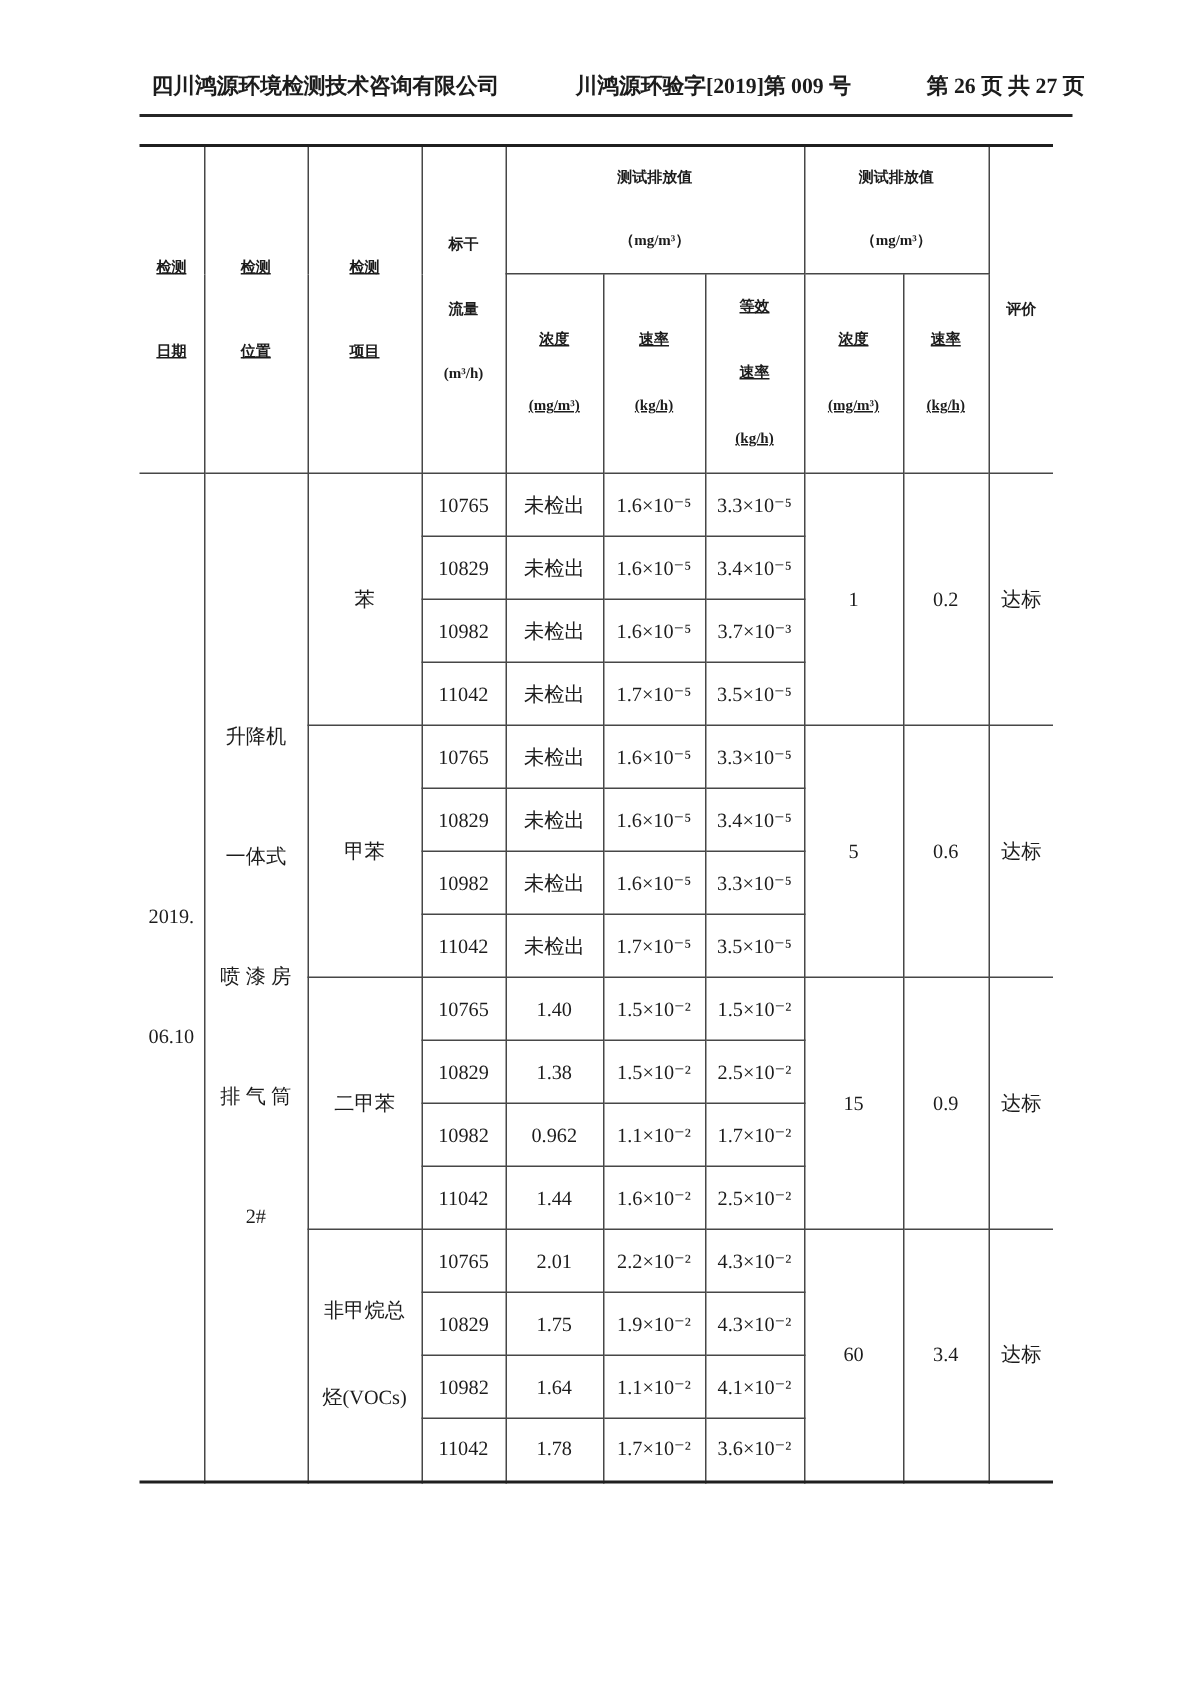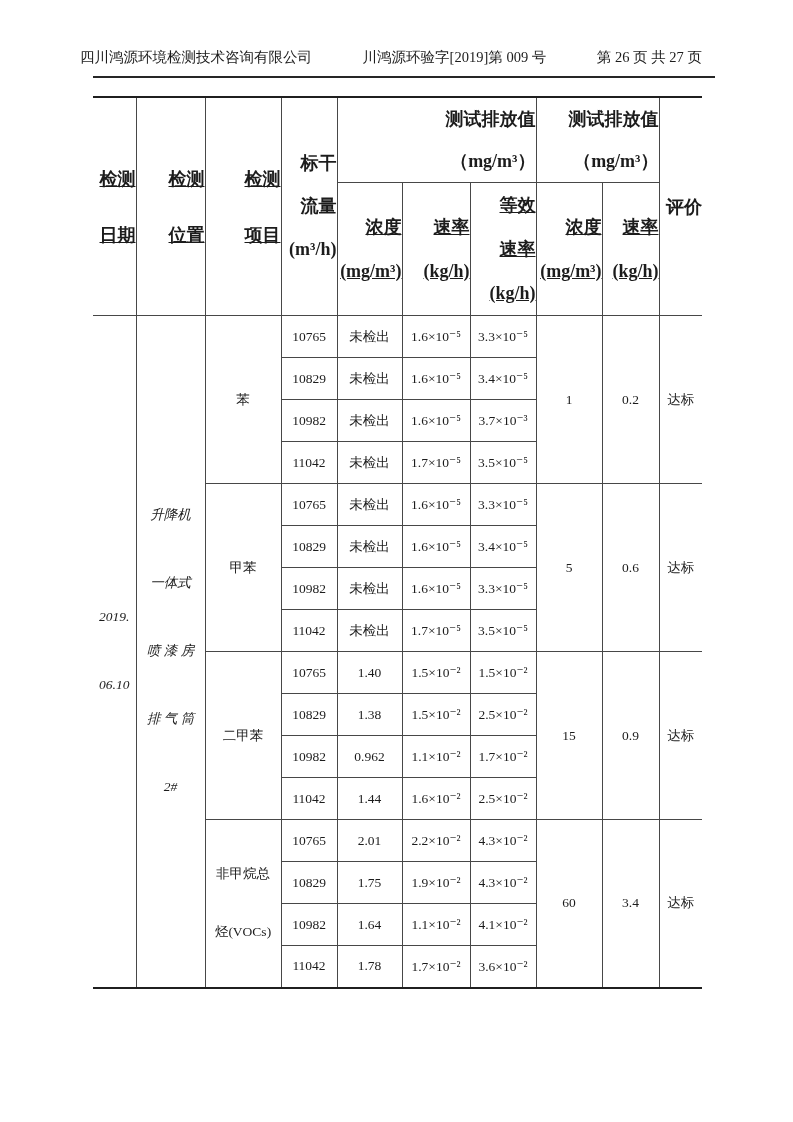--- a/index.html
+++ b/index.html
@@ -2,50 +2,50 @@
 <html><head>
 <meta charset="utf-8">
 <style>
   html,body{margin:0;padding:0;}
   body{
     width:793px;height:1122px;background:#ffffff;position:relative;
     font-family:"Liberation Serif","DejaVu Serif",serif;color:#1c1c1c;
     -webkit-font-smoothing:antialiased;
   }
   .page-header{
-    position:absolute;left:80px;top:48px;width:622px;
+    position:absolute;left:101px;top:48px;width:622px;
     display:flex;justify-content:space-between;align-items:baseline;
-    font-weight:normal;font-size:14.5px;white-space:nowrap;
+    font-weight:bold;font-size:14.5px;white-space:nowrap;
   }
   .header-rule{
     position:absolute;left:93px;top:76px;width:622px;height:0;
     border-top:2px solid #262626;
   }
   table.report{
     position:absolute;left:93px;top:96px;width:609px;
     border-collapse:collapse;table-layout:fixed;
     border-top:2.5px solid #1f1f1f;border-bottom:2.5px solid #1f1f1f;
   }
   table.report th,table.report td{
     border:1px solid #474747;padding:0;margin:0;
     text-align:center;vertical-align:middle;
     white-space:pre-line;overflow:hidden;
   }
-  table.report th{font-weight:bold;font-size:18px;text-align:right;}
+  table.report th{font-weight:bold;font-size:10px;}
   table.report td{font-size:13.5px;}
   .edge-l{border-left:none !important;}
   .edge-r{border-right:none !important;}
   tr.rh1{height:84px;}
   tr.rh2{height:125px;}
   tr.rd{height:42px;}
   .lh56{line-height:56px;text-decoration:underline;}
   .lh44{line-height:44px;text-decoration:underline;}
   .lh43{line-height:43px;}
   .lh42{line-height:42px;}
-  .big-cell{line-height:68px;font-size:14px;font-style:italic;}
+  .big-cell{line-height:80px;font-size:14px;}
   .item-cell{line-height:58px;font-size:14px;}
   .cjk{font-size:14px;}
 </style>
 </head>
 <body>
 
 <div class="page-header">
   <span>四川鸿源环境检测技术咨询有限公司</span>
   <span>川鸿源环验字[2019]第 009 号</span>
   <span>第 26 页 共 27 页</span>

